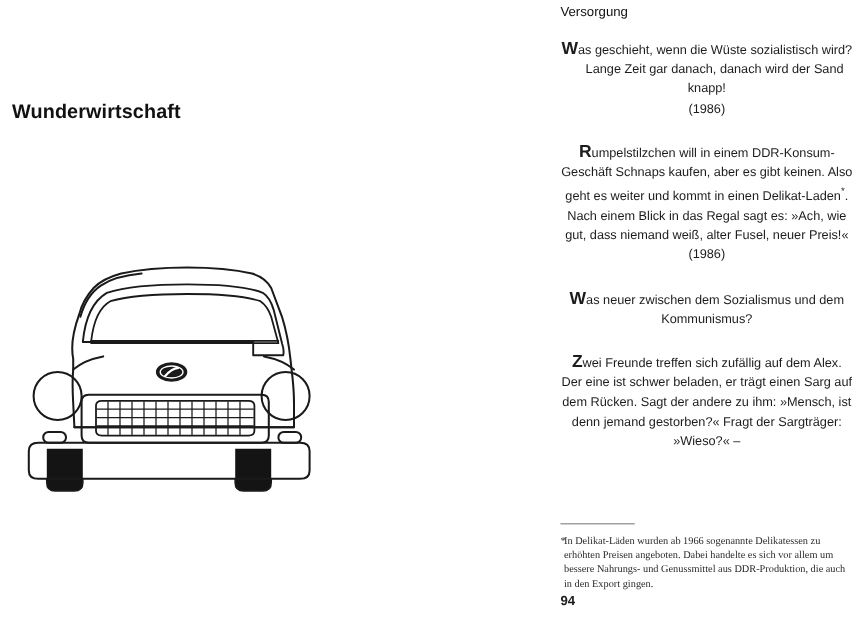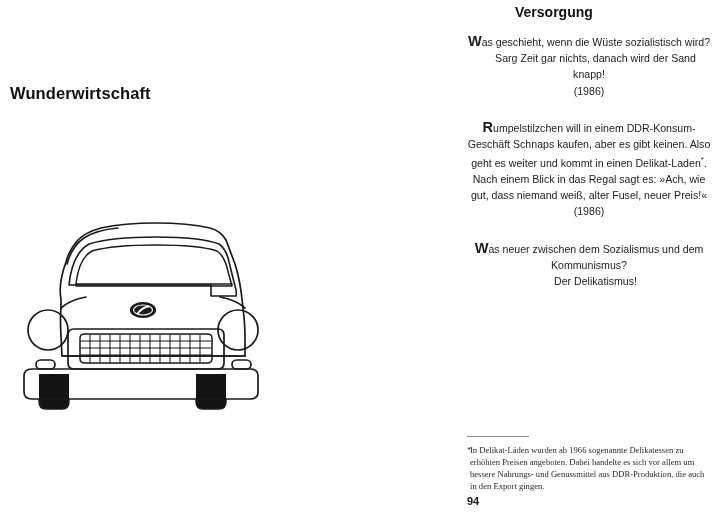--- a/index.html
+++ b/index.html
@@ -57,24 +57,23 @@
     position: absolute;
     left: 360px;
     top: 0;
     width: 360px;
     height: 520px;
   }
   .section-head {
     position: absolute;
     left: 107px;
     top: 4px;
-    font-size: 14px;
-    font-weight: bold;
+    font-size: 11px;
+    font-weight: normal;
     color: #111111;
-    margin-left: 48px;
   }
   .jokes {
     position: absolute;
     left: 107px;
     top: 34px;
     width: 244px;
   }
   .joke {
     font-size: 10.6px;
     line-height: 16.2px;
@@ -269,34 +268,36 @@
   </div>
 
   <div class="page-right">
 
     <div class="section-head">Versorgung</div>
 
     <div class="jokes">
 
       <p class="joke">
         <span class="dc">W</span><span>as geschieht, wenn die Wüste sozialistisch wird?</span>
-        <span class="ind">Sarg Zeit gar nichts, danach wird der Sand knapp!</span>
+        <span class="ind">Lange Zeit gar danach, danach wird der Sand knapp!</span>
         <span class="yr">(1986)</span>
       </p>
 
       <p class="joke">
         <span class="dc">R</span><span>umpelstilzchen will in einem DDR-Konsum-Geschäft Schnaps kaufen, aber es gibt keinen. Also geht es weiter und kommt in einen Delikat-Laden</span><span class="sup">*</span><span>. Nach einem Blick in das Regal sagt es: »Ach, wie gut, dass niemand weiß, alter Fusel, neuer Preis!«</span>
         <span class="yr">(1986)</span>
       </p>
 
       <p class="joke">
         <span class="dc">W</span><span>as neuer zwischen dem Sozialismus und dem Kommunismus?</span>
-        <span class="ind">Der Delikatismus!</span>
       </p>
 
+      <p class="joke">
+        <span class="dc">Z</span><span>wei Freunde treffen sich zufällig auf dem Alex. Der eine ist schwer beladen, er trägt einen Sarg auf dem Rücken. Sagt der andere zu ihm: »Mensch, ist denn jemand gestorben?« Fragt der Sargträger: »Wieso?« –</span>
+      </p>
     </div>
 
     <div class="footnote-rule"></div>
 
     <div class="footnote">
       <span class="fn-mark">*</span>
       <span class="fn-body">In Delikat-Läden wurden ab 1966 sogenannte Delikatessen zu erhöhten Preisen angeboten. Dabei handelte es sich vor allem um bessere Nahrungs- und Genussmittel aus DDR-Produktion, die auch in den Export gingen.</span>
     </div>
 
     <div class="page-number">94</div>

